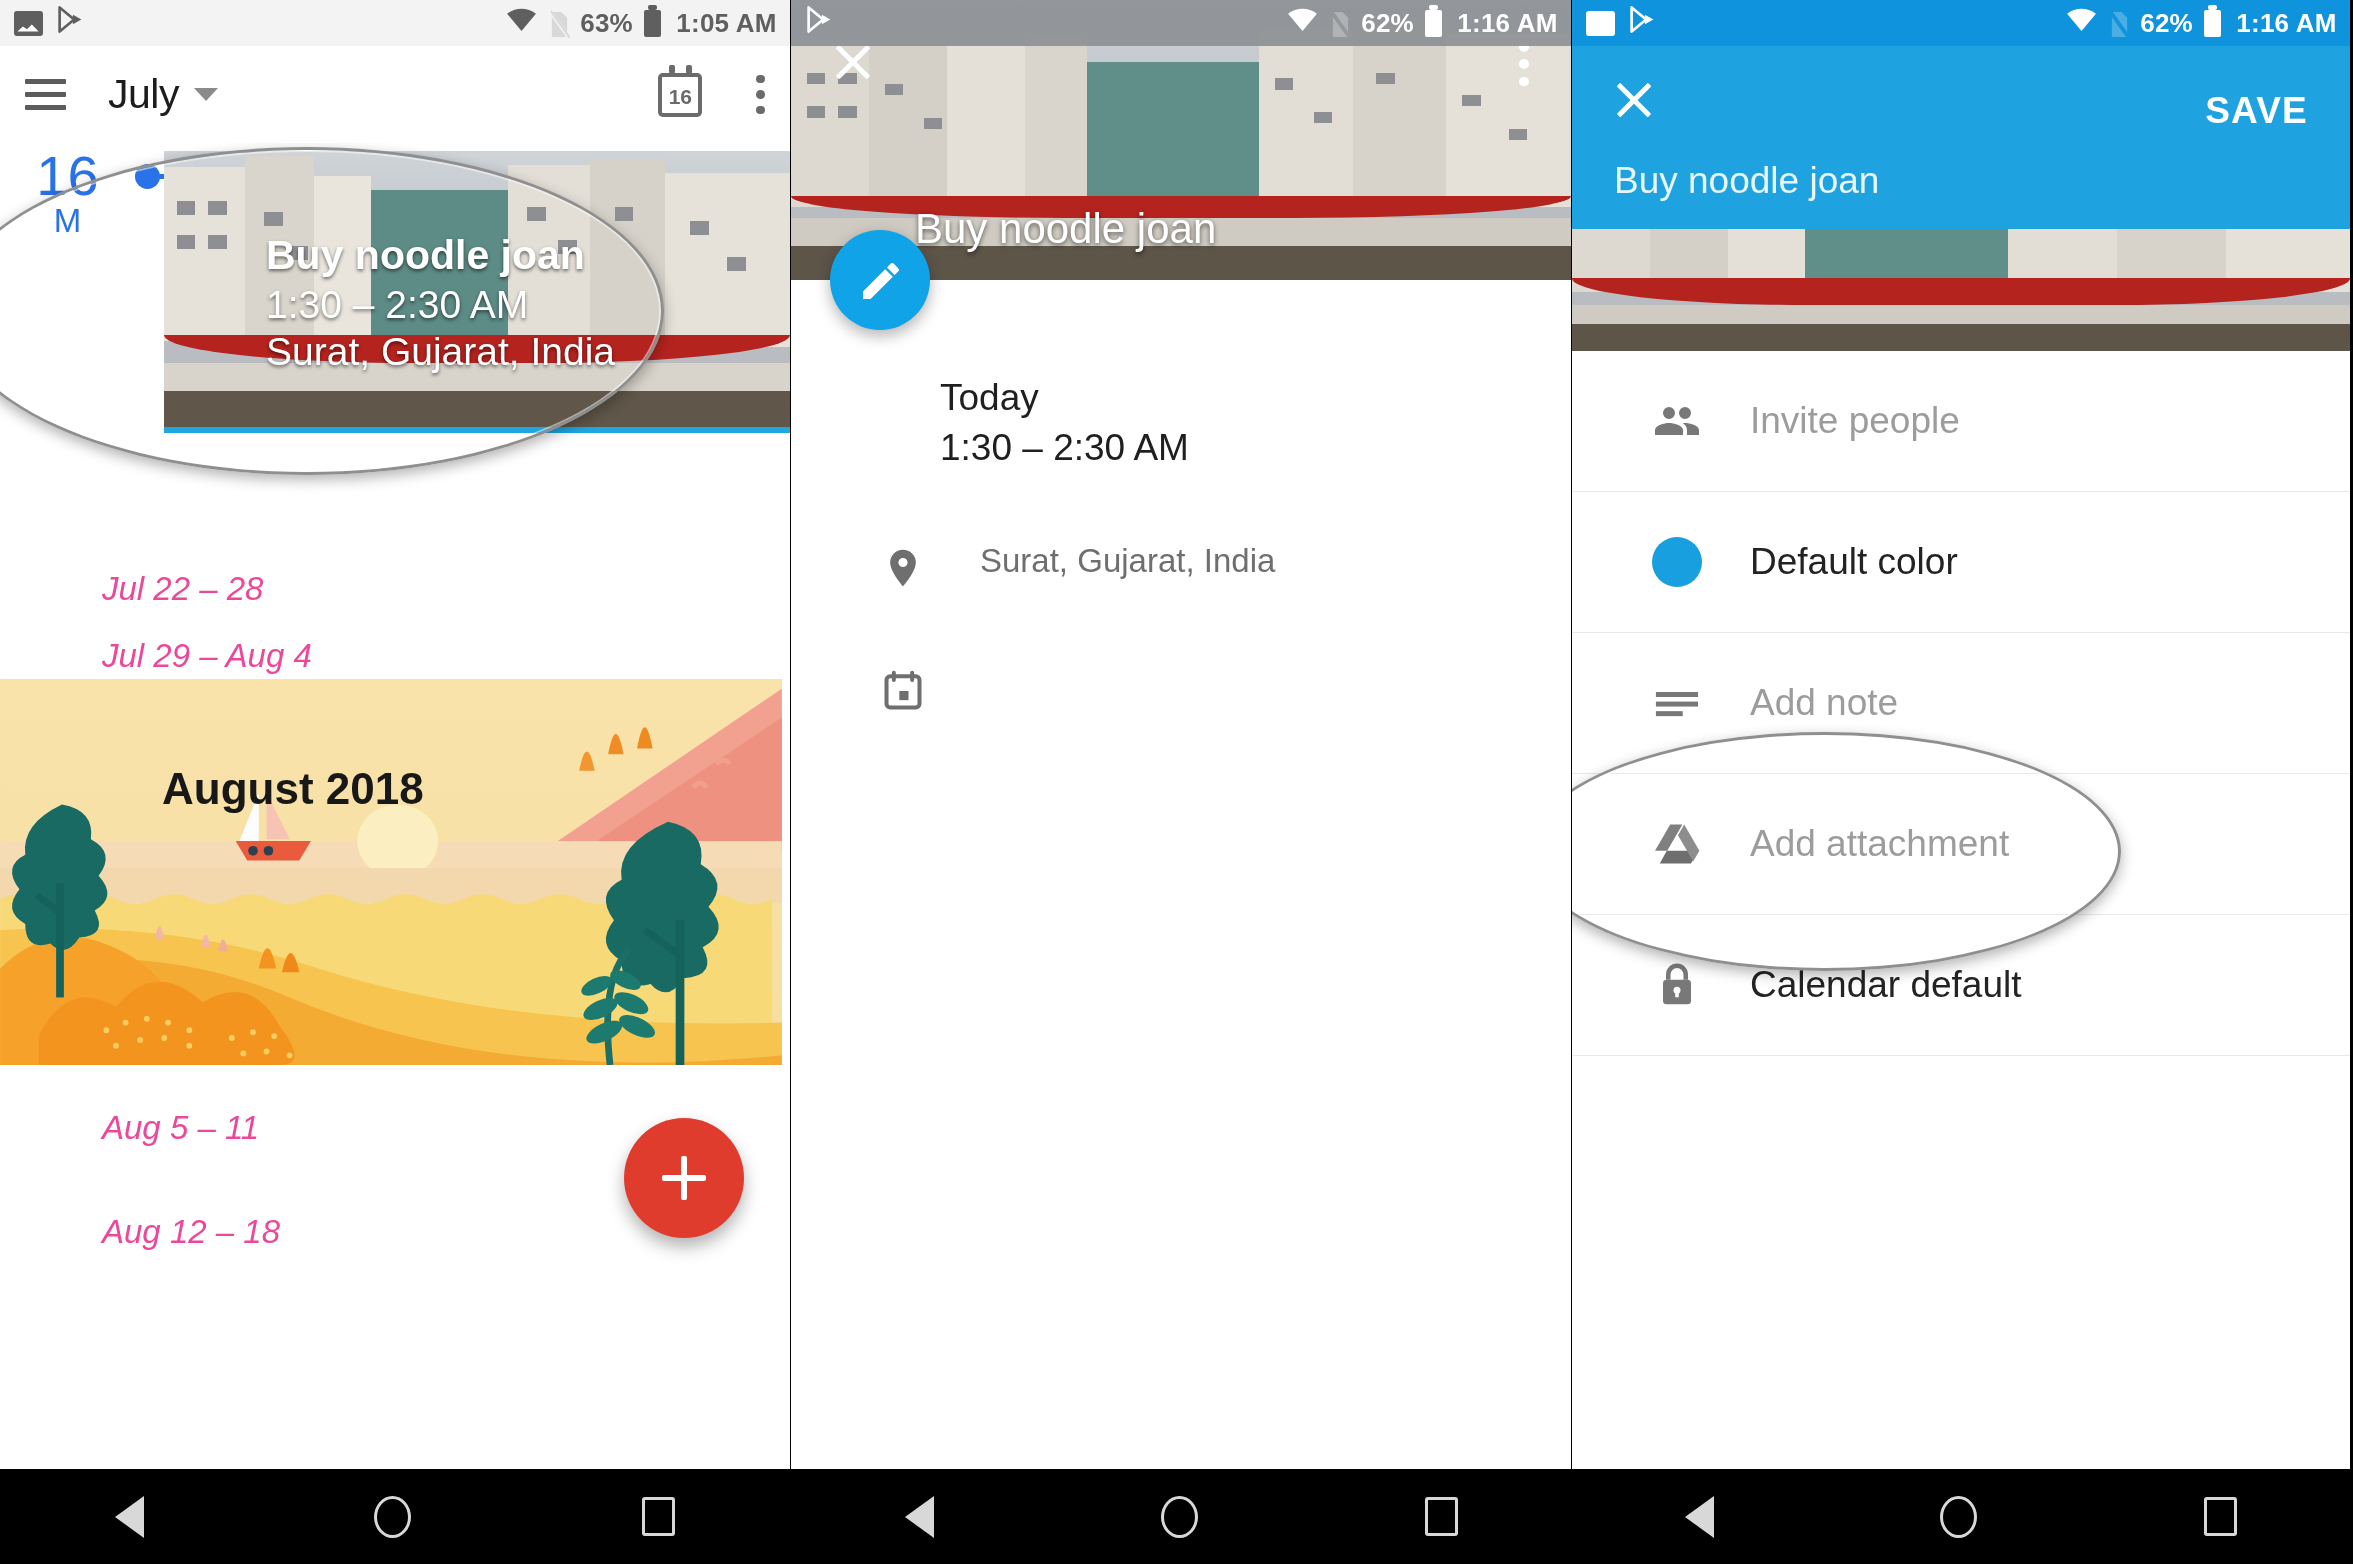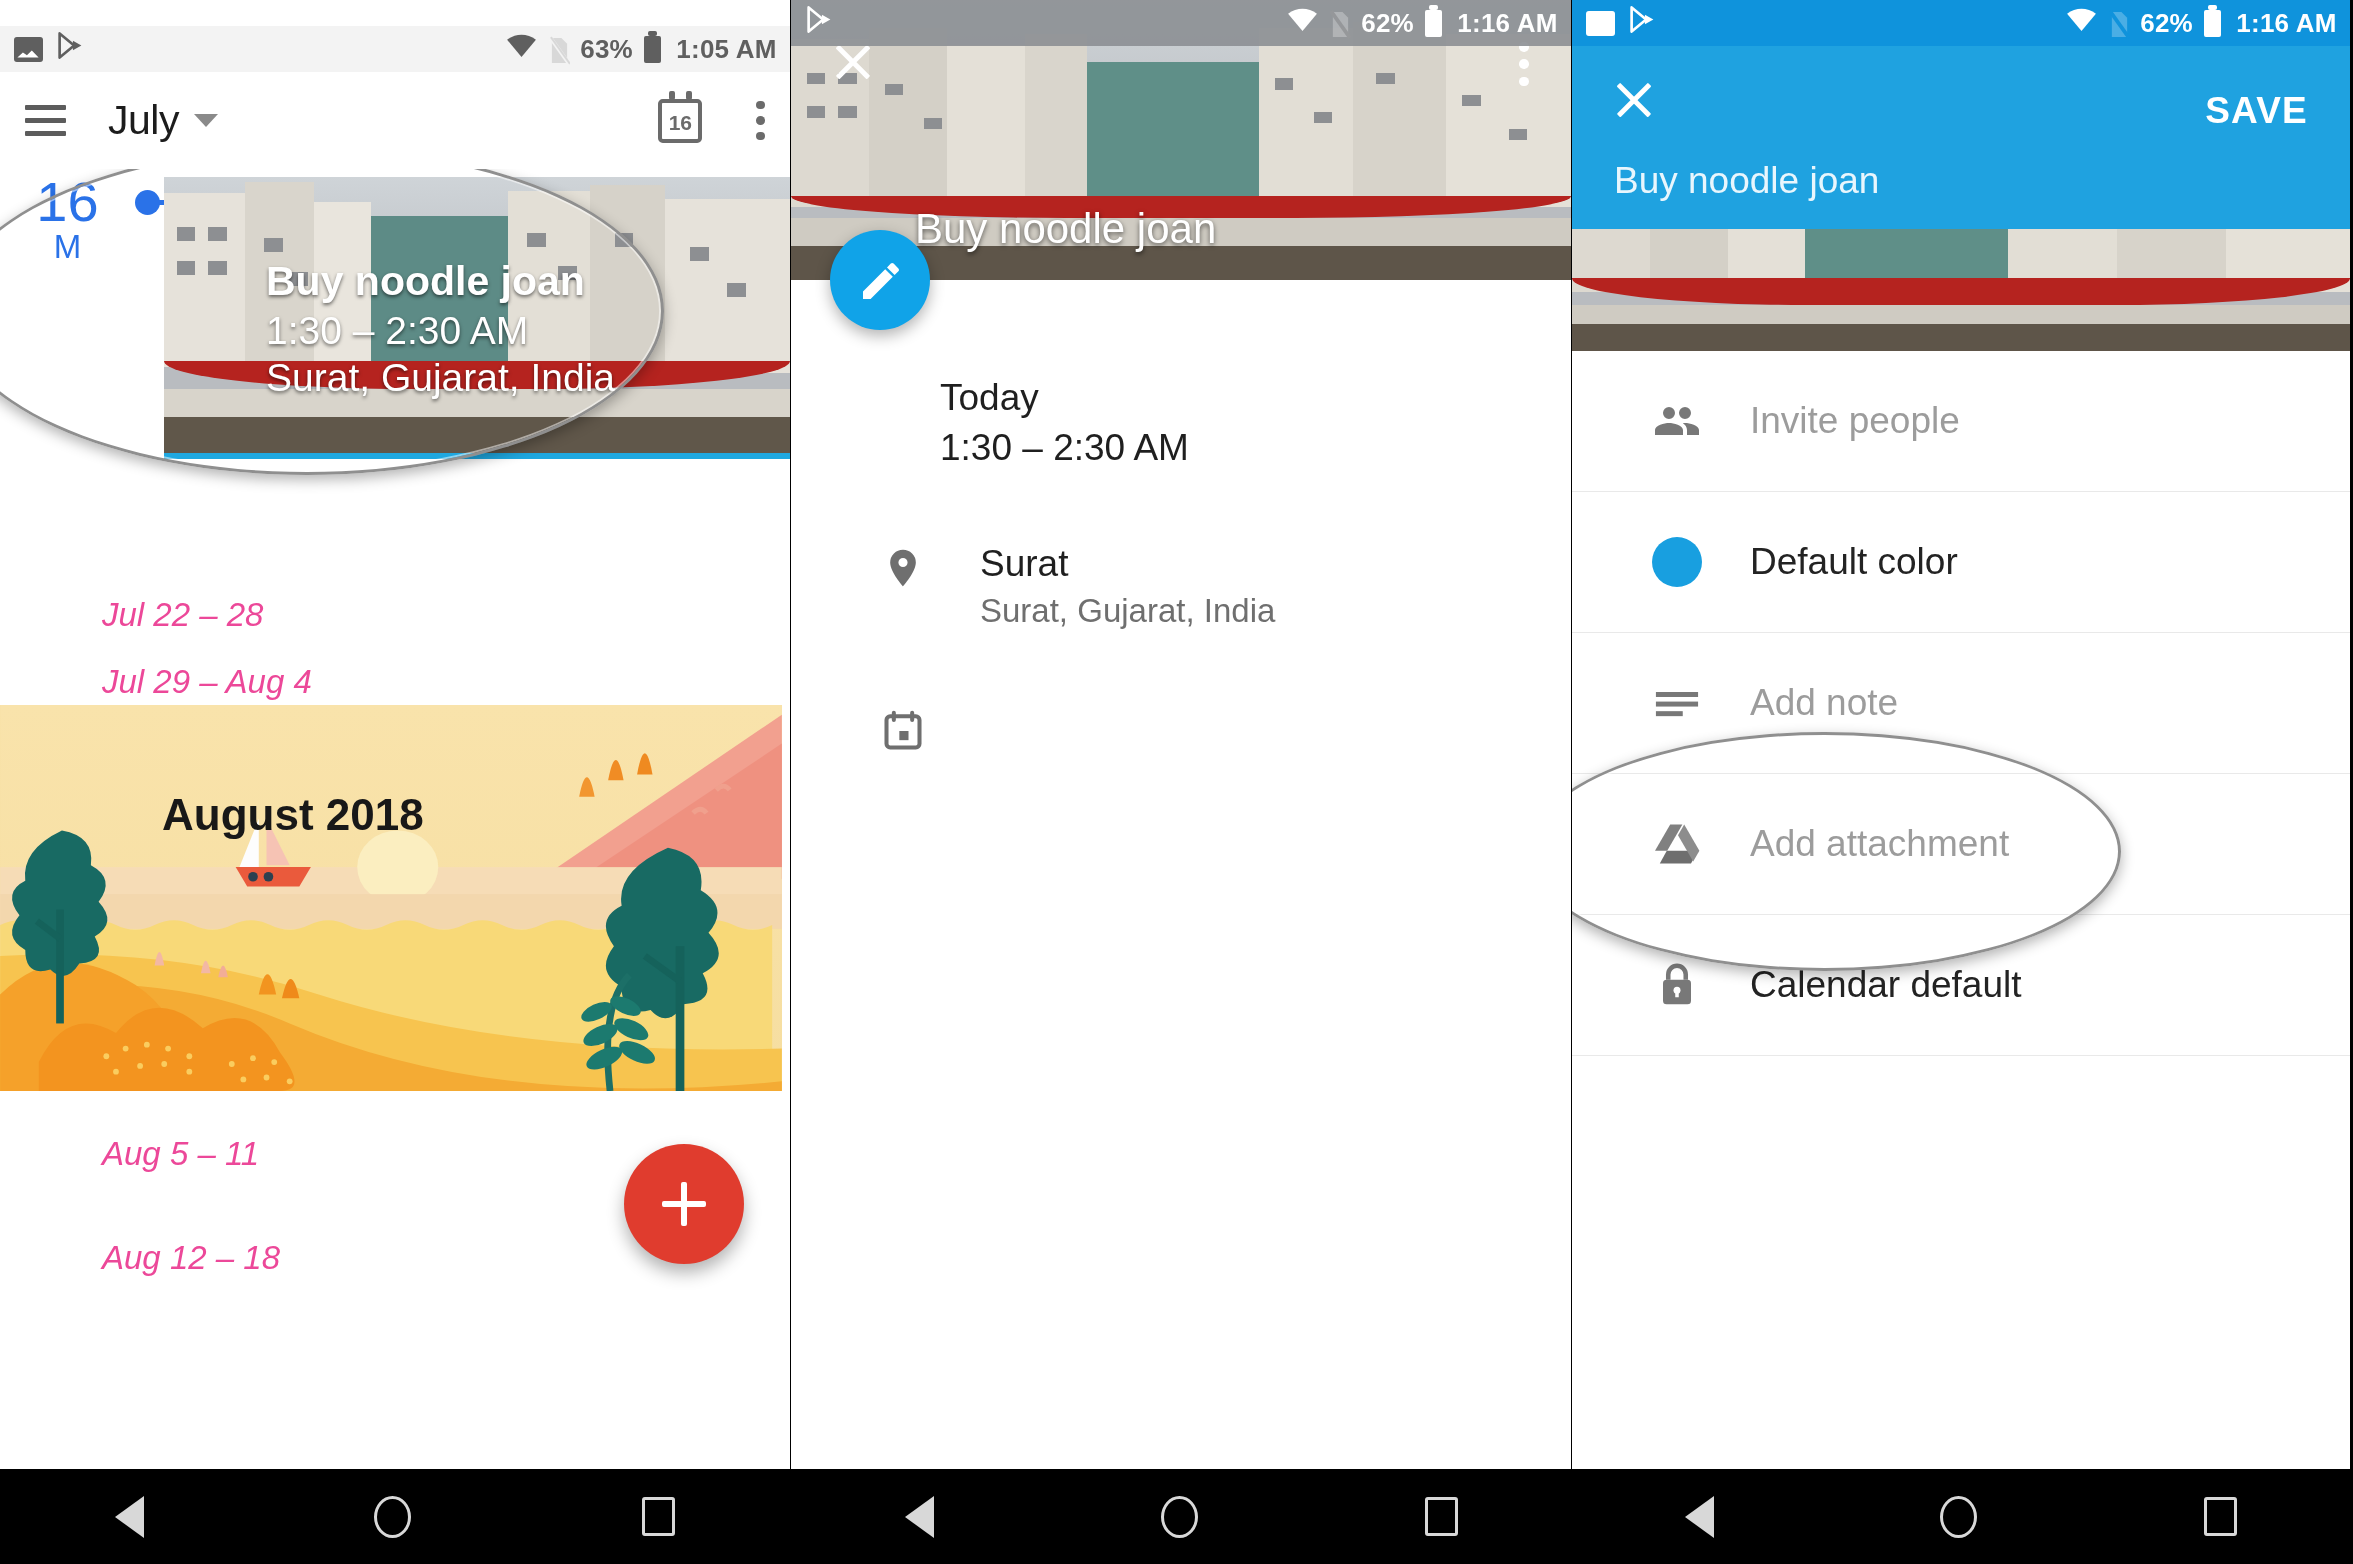--- a/index.html
+++ b/index.html
@@ -14,21 +14,21 @@
   .p1 { width: 790px; }
   .p2 { width: 782px; border-left: 1.9px solid #000; border-right: 1.9px solid #000; }
   .p3 { width: 778px; }
 
   
   .statusbar {
     height: 46px; display: flex; align-items: center;
     padding: 0 13.5px; font-size: 26px; font-weight: bold;
     letter-spacing: 0.2px;
   }
-  .sb-light { background: #f3f3f3; color: #5f5f5f; margin-top: 26px; }
+  .sb-light { background: #f3f3f3; color: #5f5f5f; }
   .sb-gray  { background: #9a9a9a; color: #ffffff; }
   .sb-blue  { background: #0f93dc; color: #ffffff; }
   .sb-left { display: flex; align-items: center; gap: 13.5px; }
   .sb-right { margin-left: auto; display: flex; align-items: center; gap: 11.6px; }
   .sb-time { margin-left: 3.9px; }
   .ico-photo { width: 29px; height: 25px; border-radius: 2.9px; position: relative; display:inline-block;}
   .ico-photo::after {
     content:''; position:absolute; left:3.9px; right:3.9px; bottom:3.9px; height:8.7px;
     clip-path: polygon(0% 100%, 26% 40%, 45% 72%, 68% 18%, 100% 100%);
     background: #fff;
@@ -473,21 +473,20 @@
 
     <div style="height:66px"></div>
 
     <div class="row">
       <div class="gico">
         <svg width="44" height="50" viewBox="0 0 24 24">
             <path d="M12 2a7 7 0 00-7 7c0 5.2 7 13 7 13s7-7.8 7-13a7 7 0 00-7-7zm0 9.5A2.5 2.5 0 1112 6.5a2.5 2.5 0 010 5z" fill="#6f6f6f"></path>
           </svg>
       </div>
       <div class="rtext">
-        <div class="r-main">Surat</div>
         <div class="r-sub">Surat, Gujarat, India</div>
       </div>
     </div>
 
     <div style="height:70px"></div>
 
     <div class="row">
       <div class="gico">
         <svg width="44" height="48" viewBox="0 0 24 24">
           <rect x="3" y="4" width="18" height="17" rx="2" fill="none" stroke="#6f6f6f" stroke-width="2.2"></rect>

